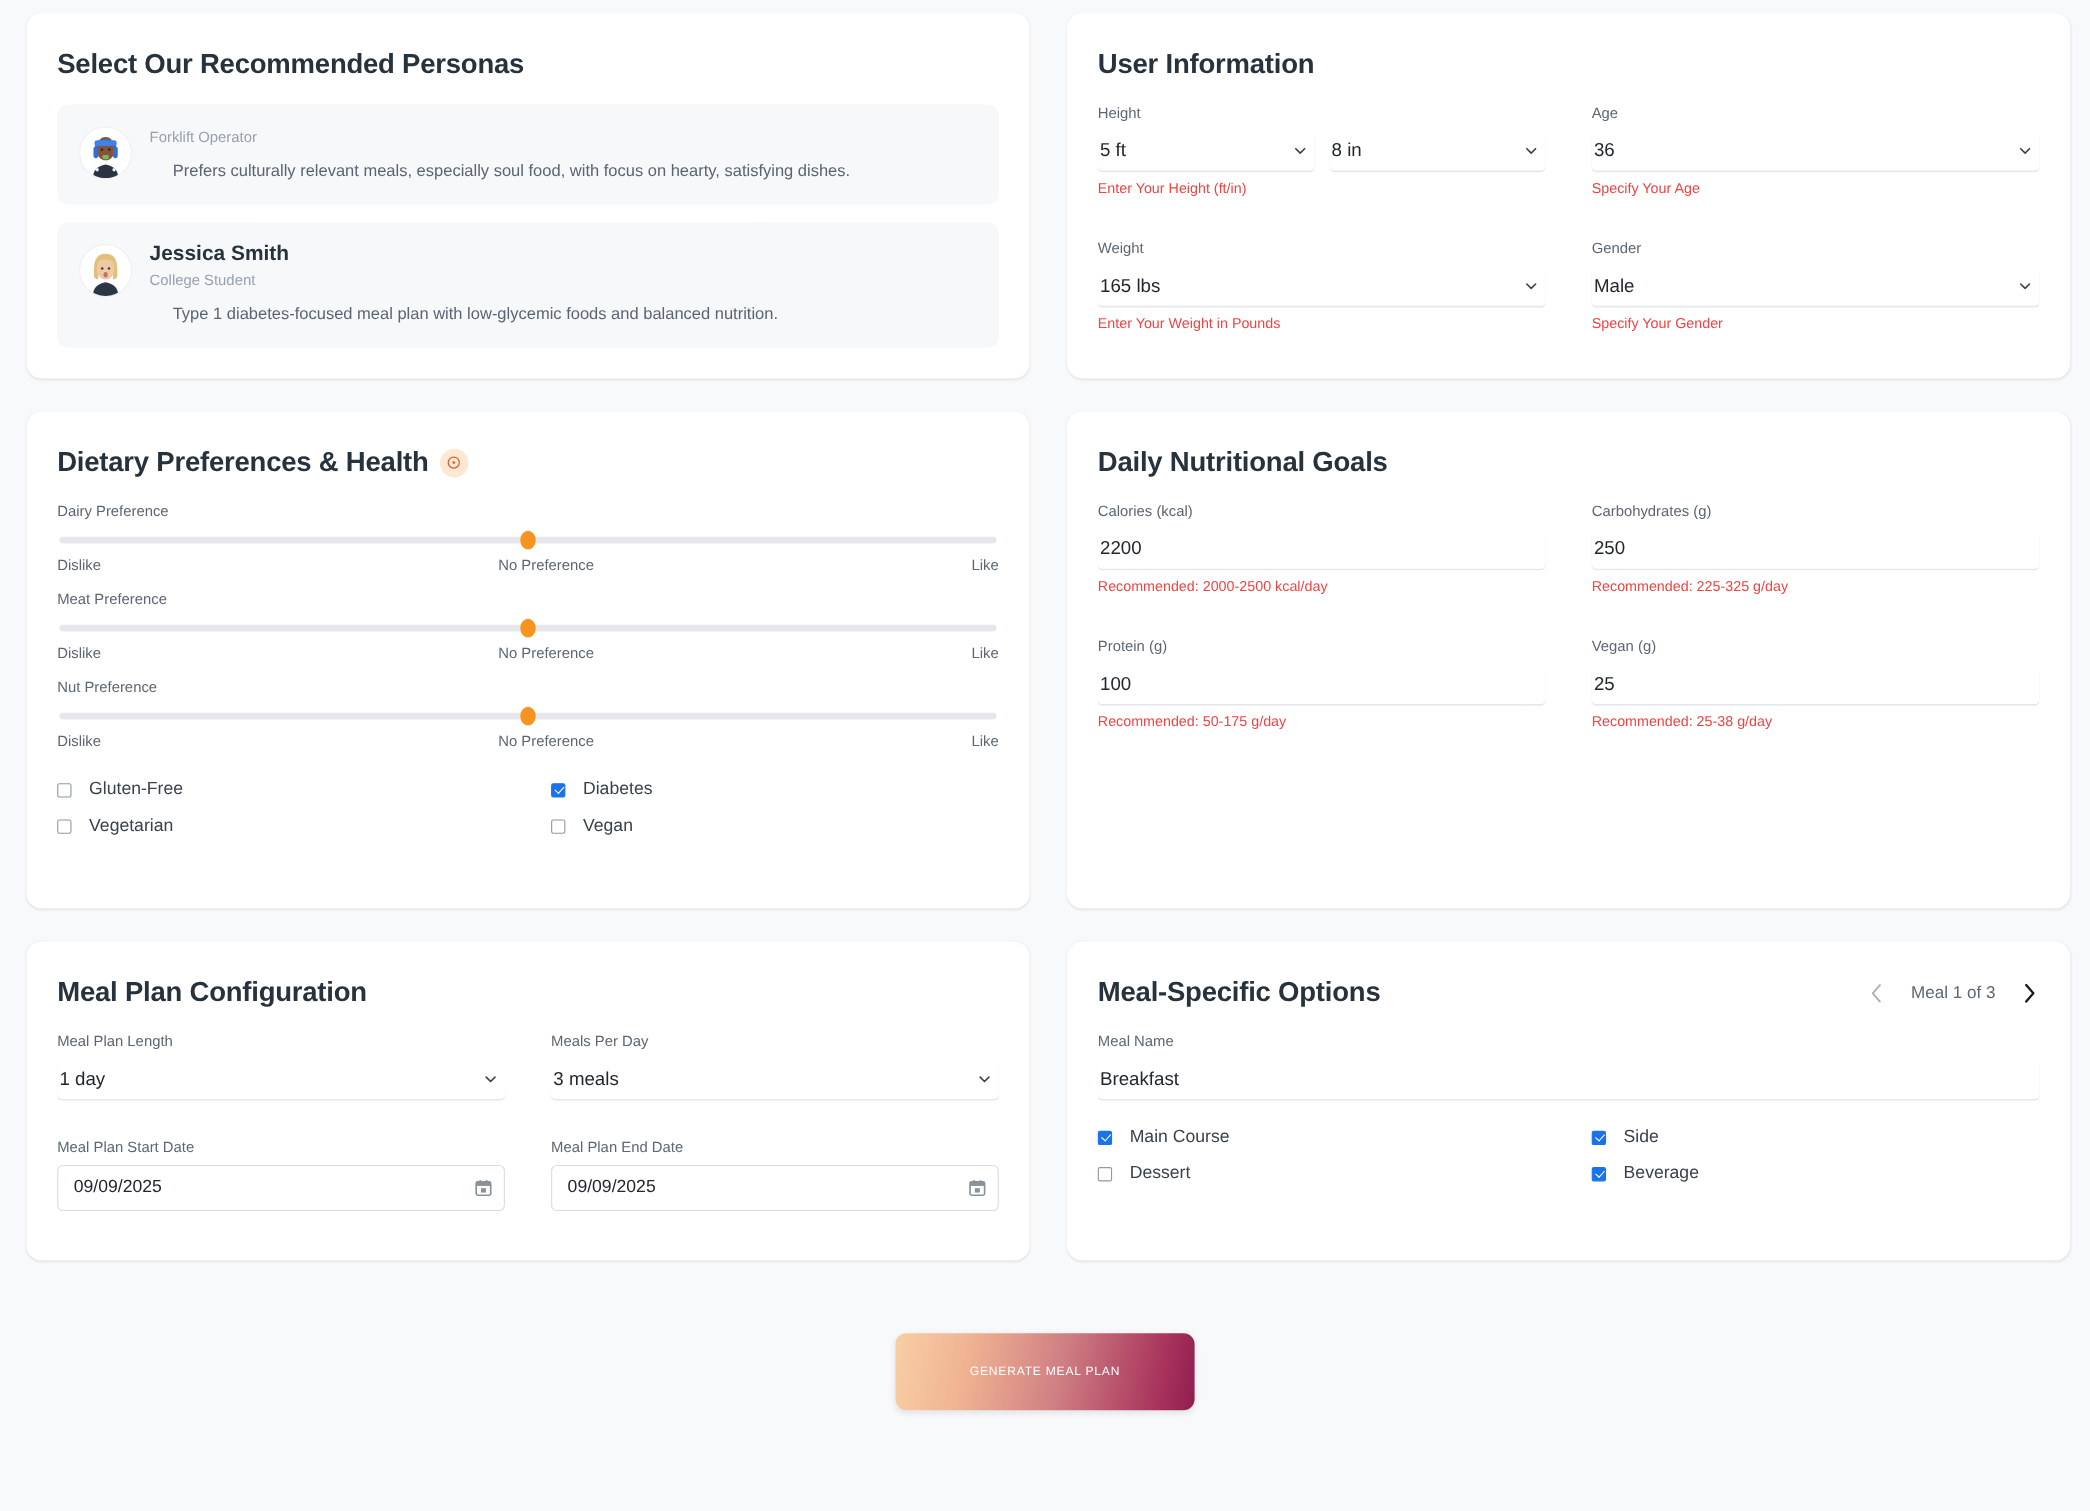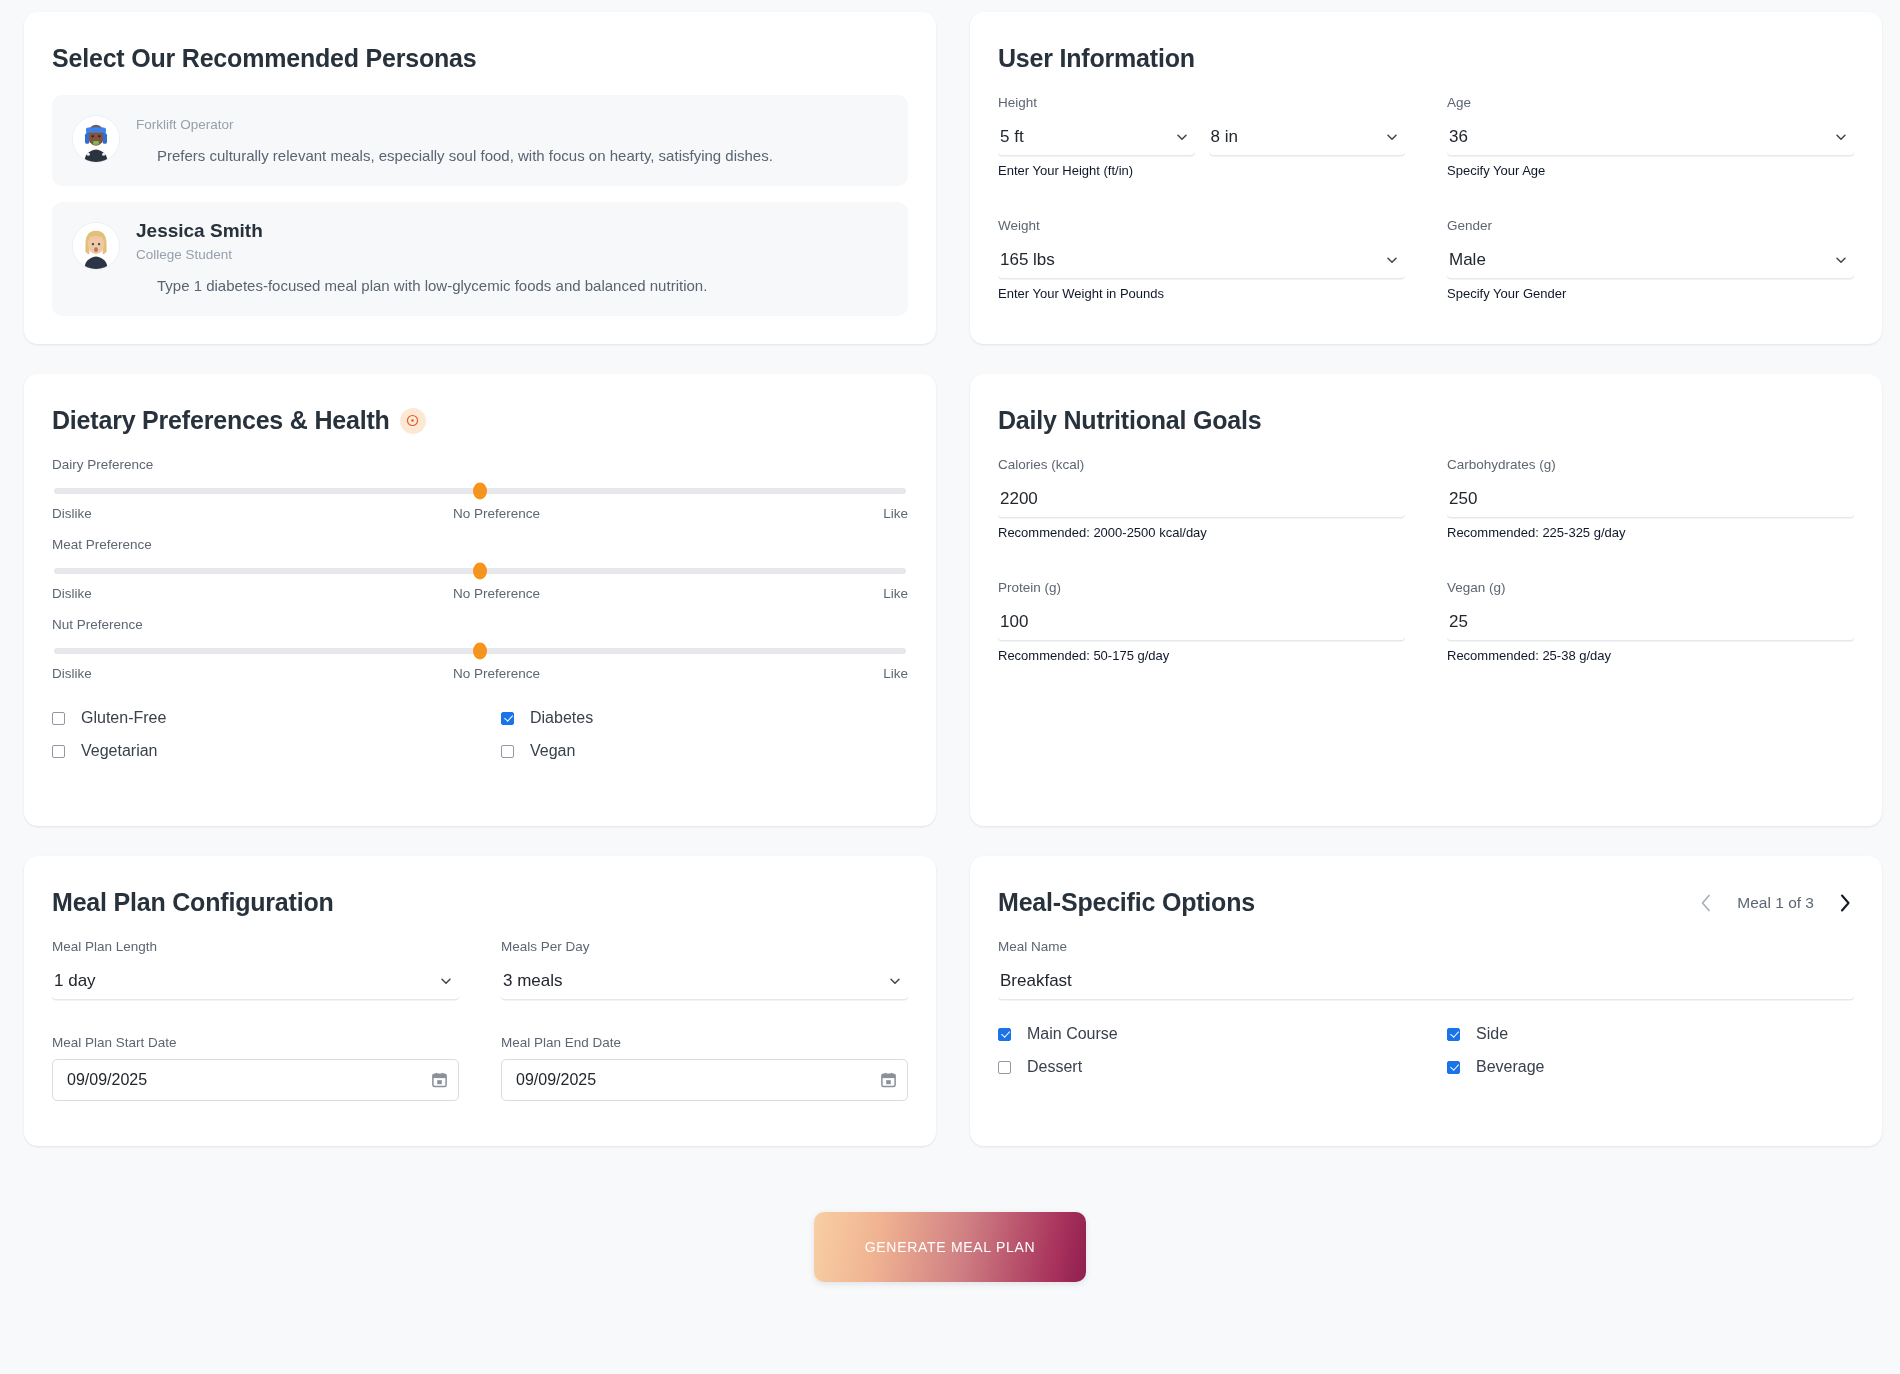--- a/index.html
+++ b/index.html
@@ -76,21 +76,21 @@
 
   
   .fields-2 {
     display: grid; grid-template-columns: 1fr 1fr; gap: 6px 42px;
   }
   .field { margin-bottom: 14px; }
   .field-label {
     font-size: 13.5px; color: #5d6672; margin-bottom: 9px;
   }
   .hint {
-    font-size: 13px; color: #0f172a; margin-top: 8px;
+    font-size: 13px; color: #ef4444; margin-top: 8px;
   }
   .sel-wrap, .inp-wrap { position: relative; }
   .ctl {
     width: 100%;
     height: 36px;
     border: none;
     border-radius: 4px;
     background: #fff;
     box-shadow: 0 1.5px 0 0 #e6e8ec;
     font-family: "Liberation Sans", sans-serif;
@@ -206,21 +206,21 @@
     display: flex; align-items: center; justify-content: center;
     padding-bottom: 26px;
   }
   .gen-btn {
     width: 272px; height: 70px;
     border: none;
     border-radius: 10px;
     background: linear-gradient(100deg, #f8cfa4 0%, #f0b392 24%, #cf7f83 55%, #a8325c 88%, #8e1f4e 100%);
     color: #ffffff;
     font-family: "Liberation Sans", sans-serif;
-    font-size: 14px;
+    font-size: 11px;
     letter-spacing: 0.7px;
     cursor: pointer;
     box-shadow: 0 2px 6px rgba(16,24,40,0.10);
   }
 </style>
 </head>
 <body>
 
 <div class="page">
 

